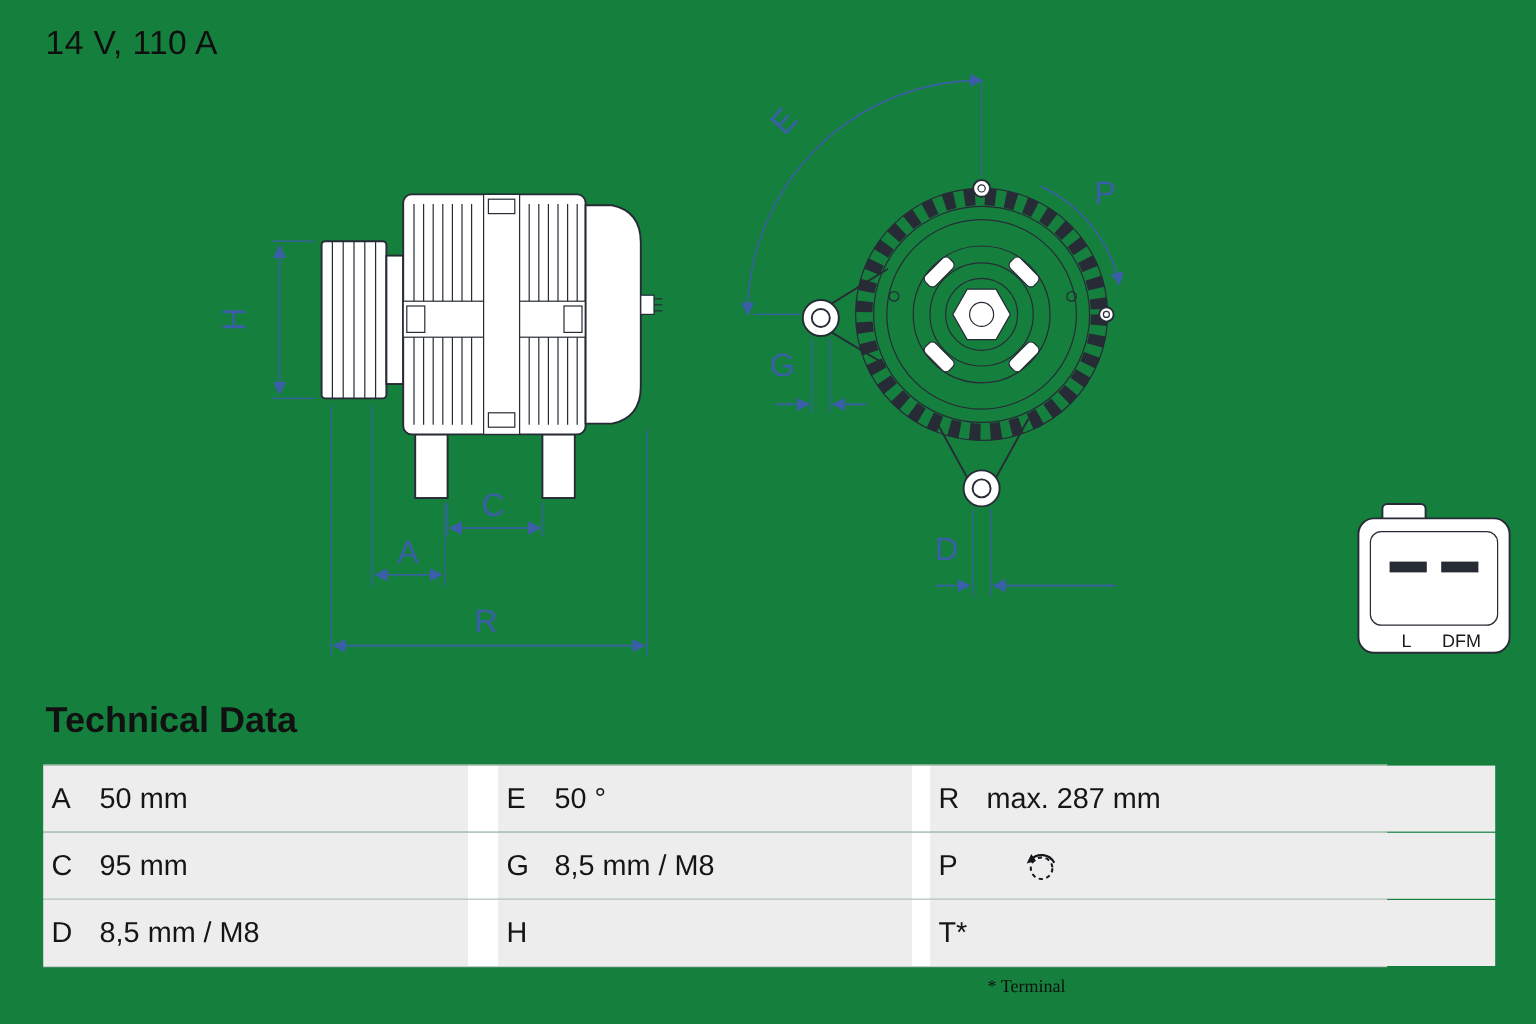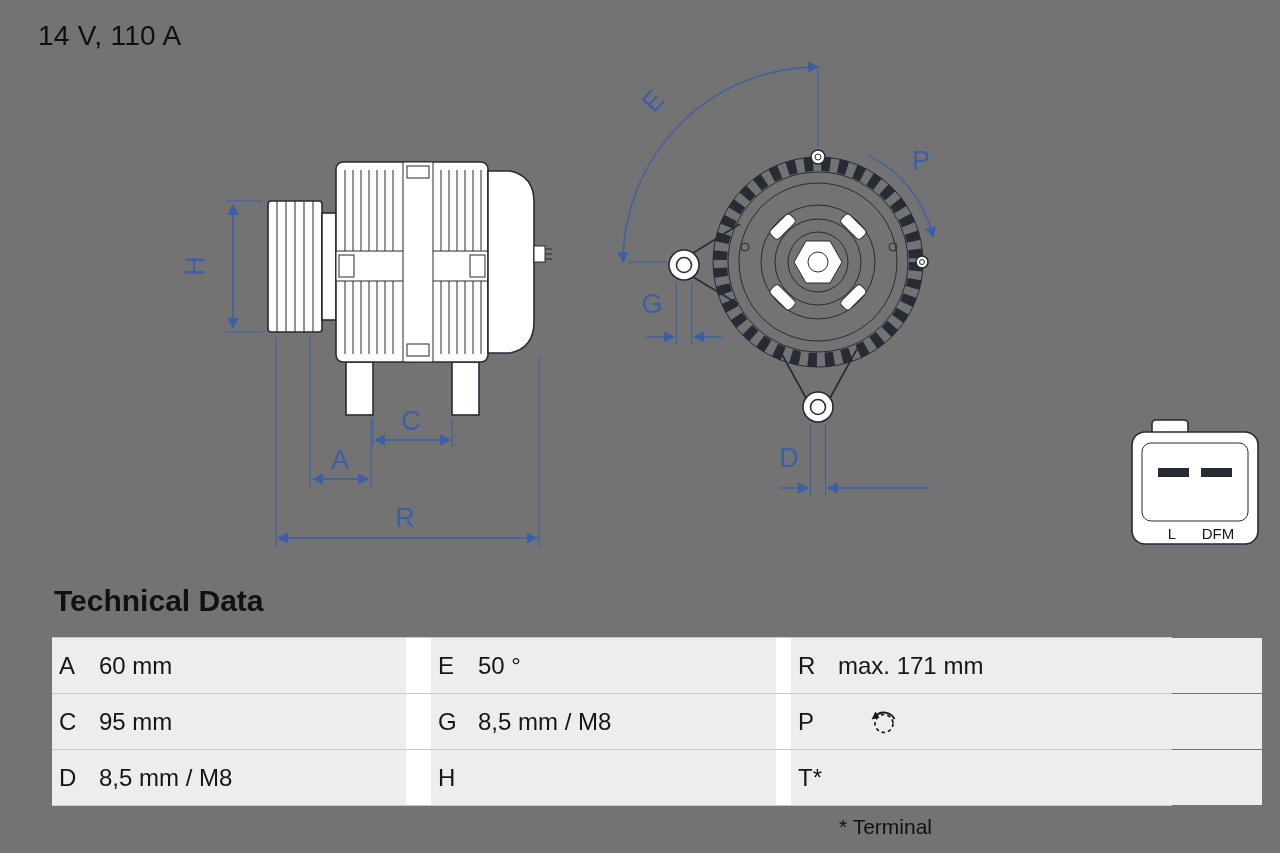--- a/index.html
+++ b/index.html
@@ -1,41 +1,41 @@
 <!DOCTYPE html>
 <html><head>
 <meta charset="utf-8">
 <style>
   html,body { margin:0; padding:0; background:#ffffff; font-family:"Liberation Sans",sans-serif; }
-  .canvas { position:relative; width:1280px; height:853px; background:#737373; overflow:hidden; }
+  .canvas { position:relative; width:1280px; height:853px; background:#15803d; overflow:hidden; }
 
   .page-title { position:absolute; left:38px; top:20px; font-size:28px; color:#0f0f10; letter-spacing:.3px; }
 
   .drawing { position:absolute; left:0; top:0; }
 
   
   .part   { stroke:#262b36; fill:none; stroke-width:1.6; }
   .partw  { stroke:#262b36; fill:#ffffff; stroke-width:1.6; }
   .pthin  { stroke:#262b36; fill:none; stroke-width:1; }
   .pthinw { stroke:#262b36; fill:#ffffff; stroke-width:1; }
   .dim    { stroke:#3a5fa8; fill:none; stroke-width:1.3; }
   .ext    { stroke:#3a5fa8; fill:none; stroke-width:1; }
   .dlabel { font-family:"Liberation Sans",sans-serif; font-size:27px; fill:#3a5fa8; }
   .pinlabel { font-family:"Liberation Sans",sans-serif; font-size:15px; fill:#17181c; }
 
   
-  .tech { position:absolute; left:52px; top:584px; width:1120px; }
+  .tech { position:absolute; left:36px; top:584px; width:1120px; }
   .tech h2 { margin:0 0 19px 2px; font-size:30px; font-weight:bold; color:#111; }
   .trow { display:grid; grid-template-columns:354px 25px 345px 15px 471px; border-top:1px solid #c9c9c9; }
   .trow:last-child { border-bottom:1px solid #c9c9c9; }
   .tcell { background:#ededed; height:55px; display:flex; align-items:center; font-size:24px; color:#151515; }
   .tkey { width:40px; padding-left:7px; flex:none; }
   .tval { flex:1; white-space:nowrap; }
   .tgap { background:#fff; }
-  .footnote { margin:9px 0 0 787px; font-size:21px; color:#101010; }
+  .footnote { margin:9px 0 0 787px; font-size:15px; color:#101010;font-family:Liberation Serif, serif; }
   .rot-icon { vertical-align:middle; margin-left:30px; }
 </style>
 </head>
 <body>
 
 <div class="canvas">
 
   <div class="page-title">14 V, 110 A</div>
 
   <svg class="drawing" width="1280" height="570" viewBox="0 0 1280 570">
@@ -186,31 +186,31 @@
   </svg>
 
   <div class="tech">
     <h2>Technical Data</h2>
 
     <div>
 
       <div class="trow">
         <div class="tcell">
           <span class="tkey">A</span>
-          <span class="tval">60 mm</span>
+          <span class="tval">50 mm</span>
         </div>
         <div class="tgap"></div>
         <div class="tcell">
           <span class="tkey">E</span>
           <span class="tval">50 °</span>
         </div>
         <div class="tgap"></div>
         <div class="tcell">
           <span class="tkey">R</span>
-          <span class="tval">max. 171 mm</span>
+          <span class="tval">max. 287 mm</span>
         </div>
       </div>
 
       <div class="trow">
         <div class="tcell">
           <span class="tkey">C</span>
           <span class="tval">95 mm</span>
         </div>
         <div class="tgap"></div>
         <div class="tcell">

